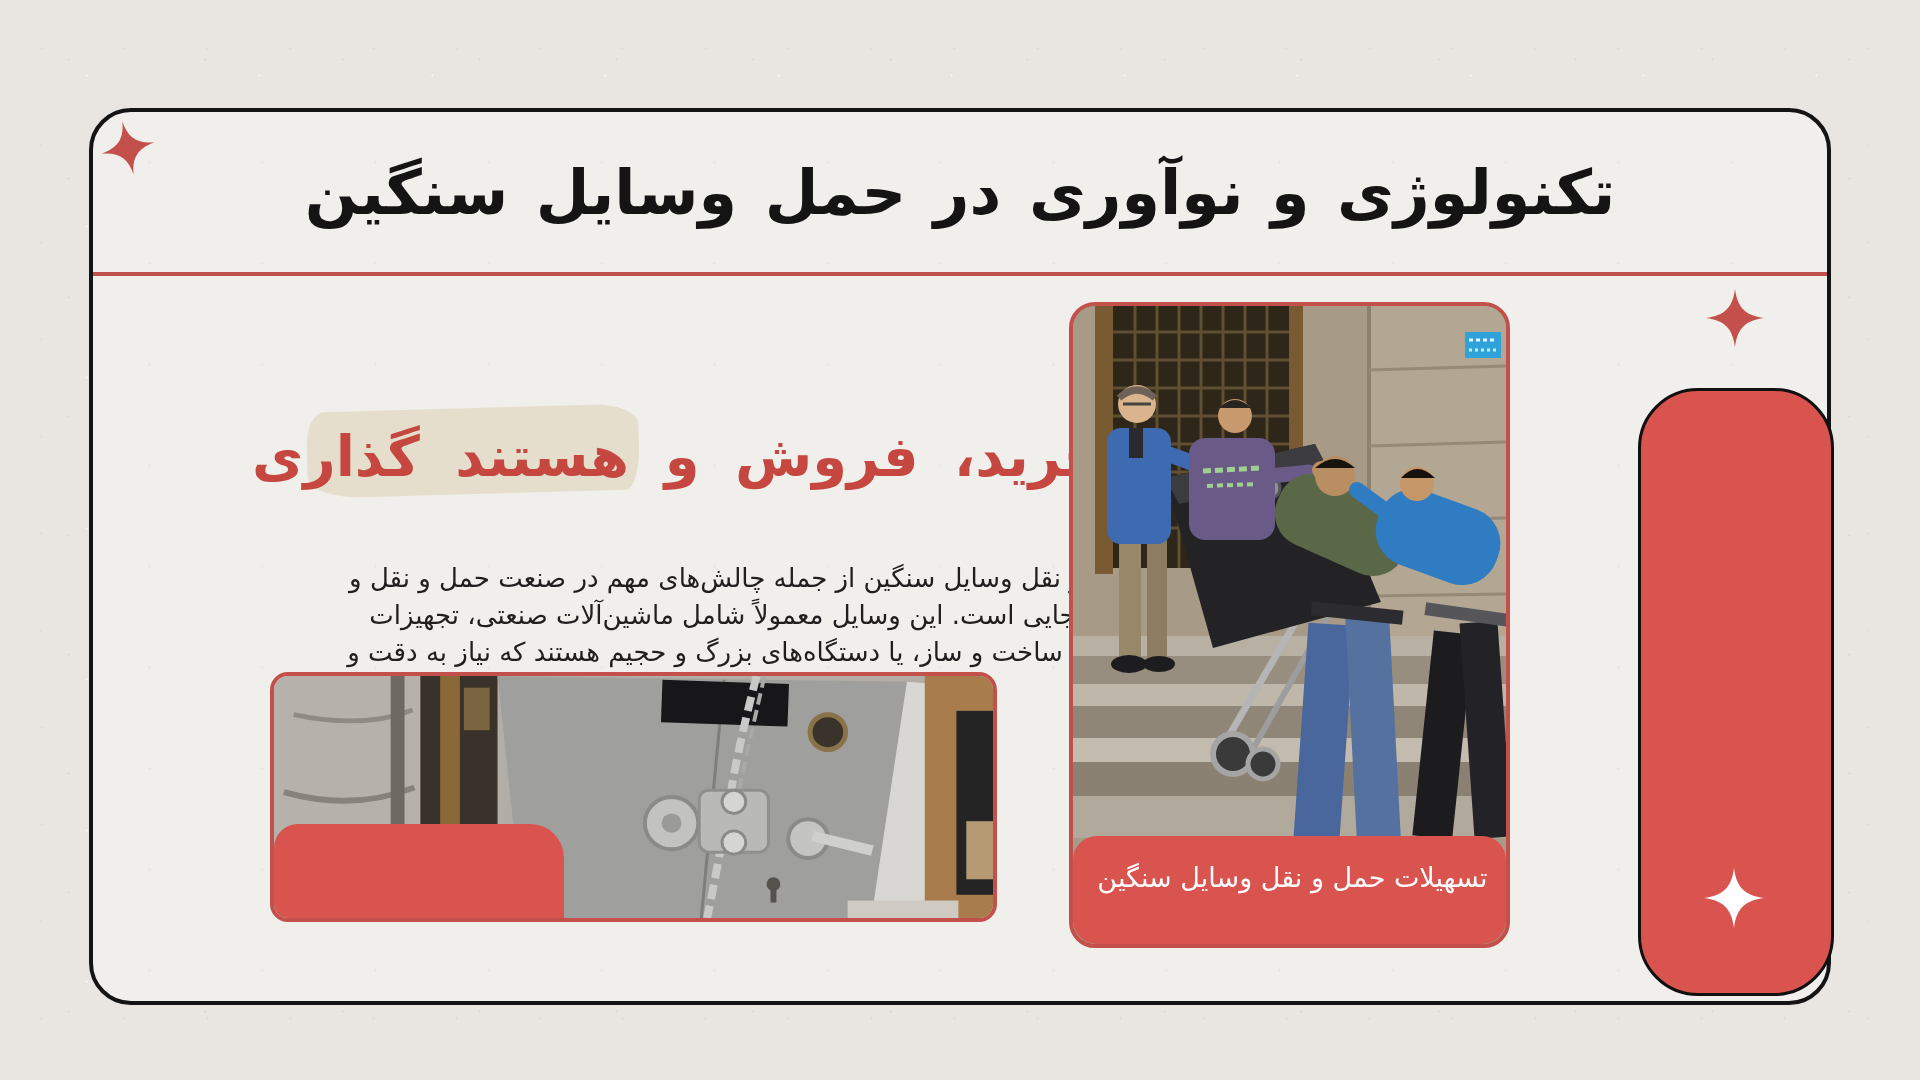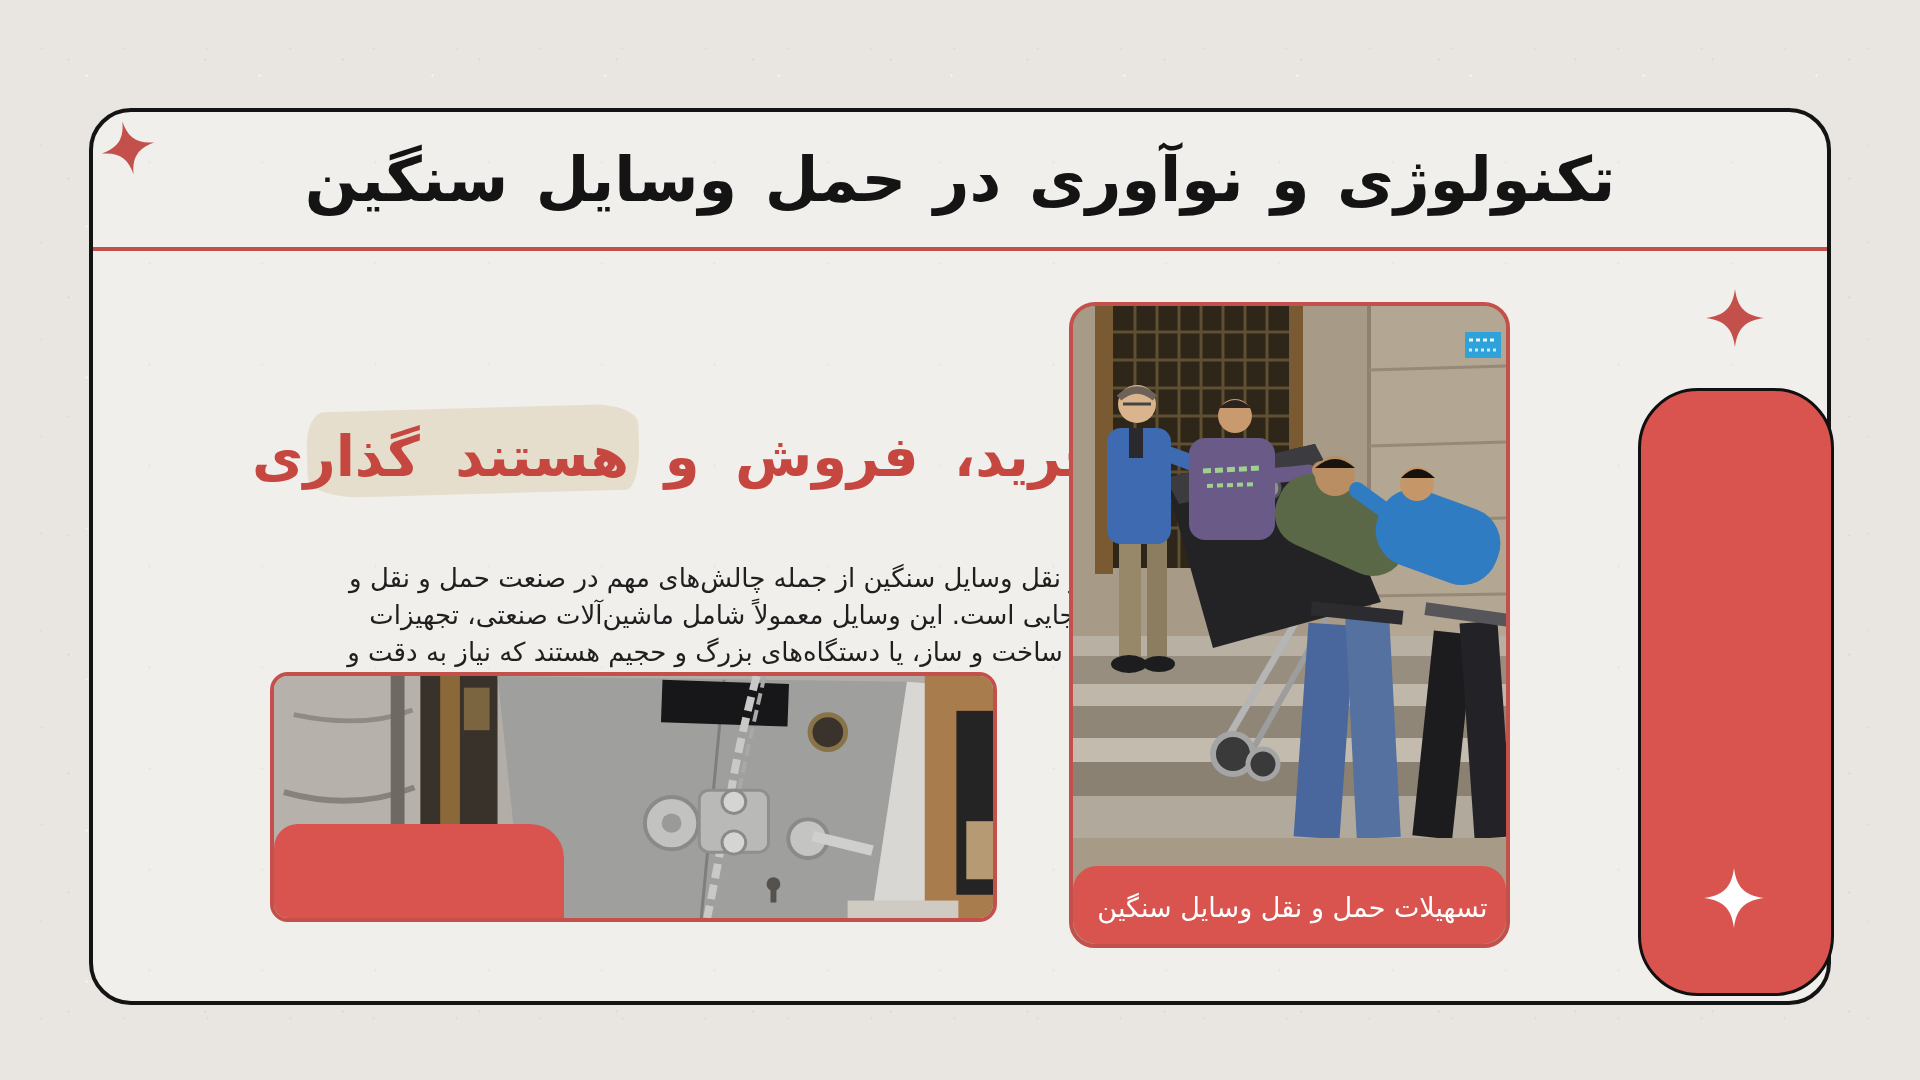--- a/index.html
+++ b/index.html
@@ -22,21 +22,21 @@
   #stage{position:absolute;inset:0;width:1920px;height:1080px}
 
   
   .card{
     position:absolute;left:89px;top:108px;width:1742px;height:897px;
     border:4px solid var(--ink);border-radius:42px;background:var(--card-bg);
     background-image:radial-gradient(rgba(140,135,125,.08) 1.2px, transparent 1.3px);
     background-size:113px 101px;
   }
   .card-header{
-    position:absolute;left:0;top:0;width:100%;height:139px;
+    position:absolute;left:0;top:0;width:100%;height:164px;
     border-bottom:4px solid var(--line-red);
     display:flex;align-items:center;justify-content:center;
     border-radius:38px 38px 0 0;
   }
   .slide-title{
     font-size:62px;font-weight:bold;color:var(--ink);
     letter-spacing:-1px;word-spacing:6px;direction:rtl;white-space:nowrap;
   }
 
   
@@ -83,21 +83,21 @@
   }
 
   
   .right-photo{
     position:absolute;left:1069px;top:302px;width:441px;height:646px;
     border:4px solid var(--accent-border);border-radius:26px;overflow:hidden;
     background:#a79a86;
   }
   .right-photo svg{display:block;width:433px;height:532px}
   .right-caption{
-    position:absolute;left:0;bottom:0;width:100%;height:78px;
+    position:absolute;left:0;bottom:0;width:100%;height:108px;
     background:var(--accent);border-radius:24px;
     display:flex;align-items:flex-start;justify-content:center;
     padding-top:26px;
     direction:rtl;color:var(--caption-text);font-size:27px;padding-left:6px;
   }
 
   
   .pill{
     position:absolute;left:1638px;top:388px;width:196px;height:608px;
     background:var(--accent);border:3px solid #101010;border-radius:60px;

